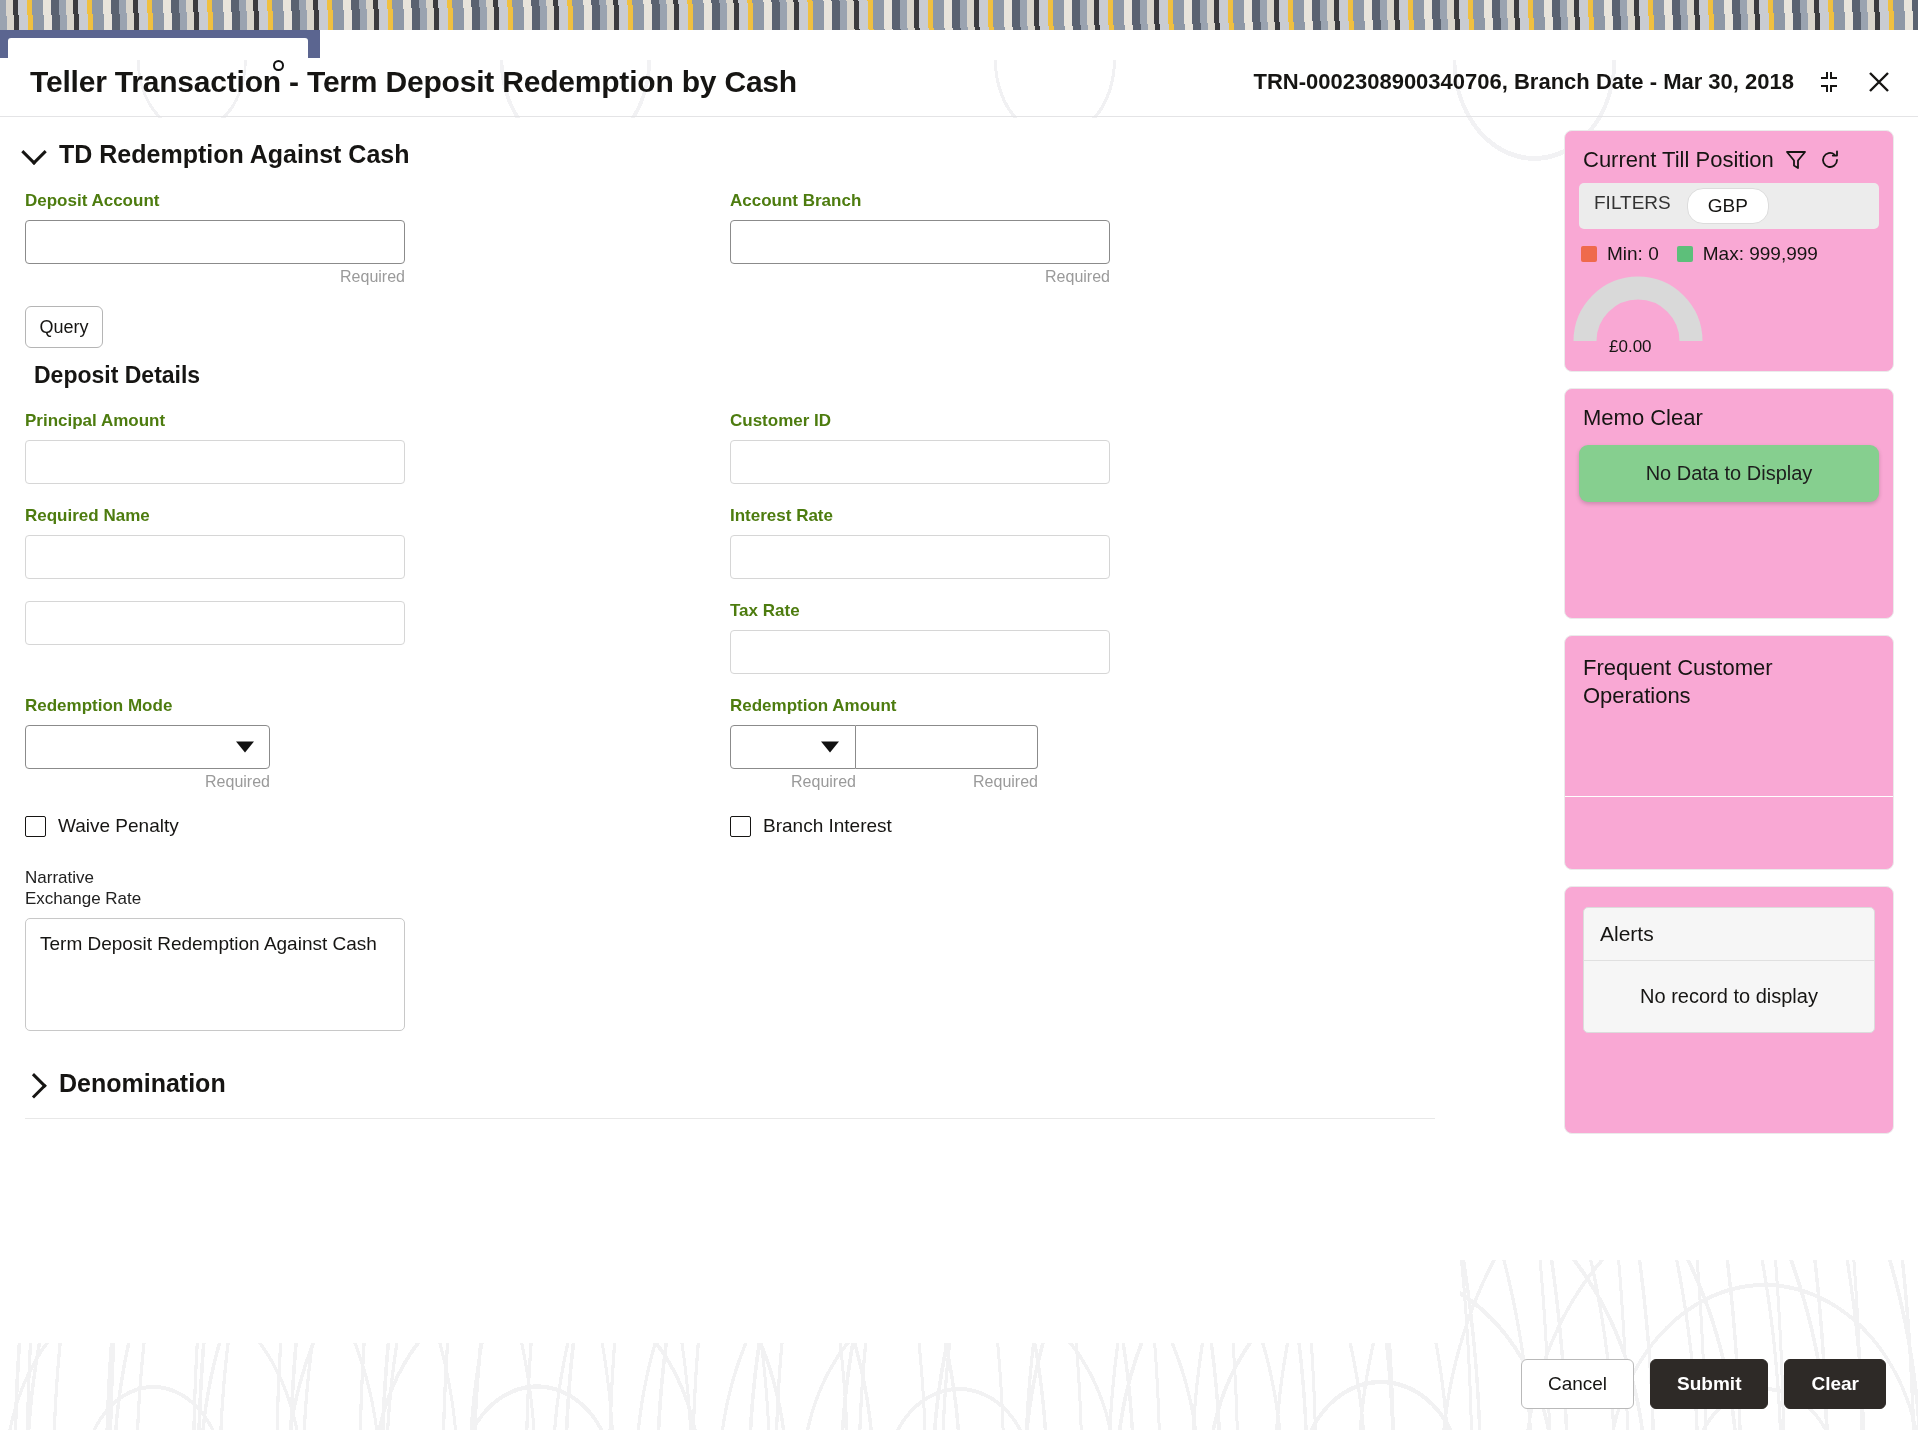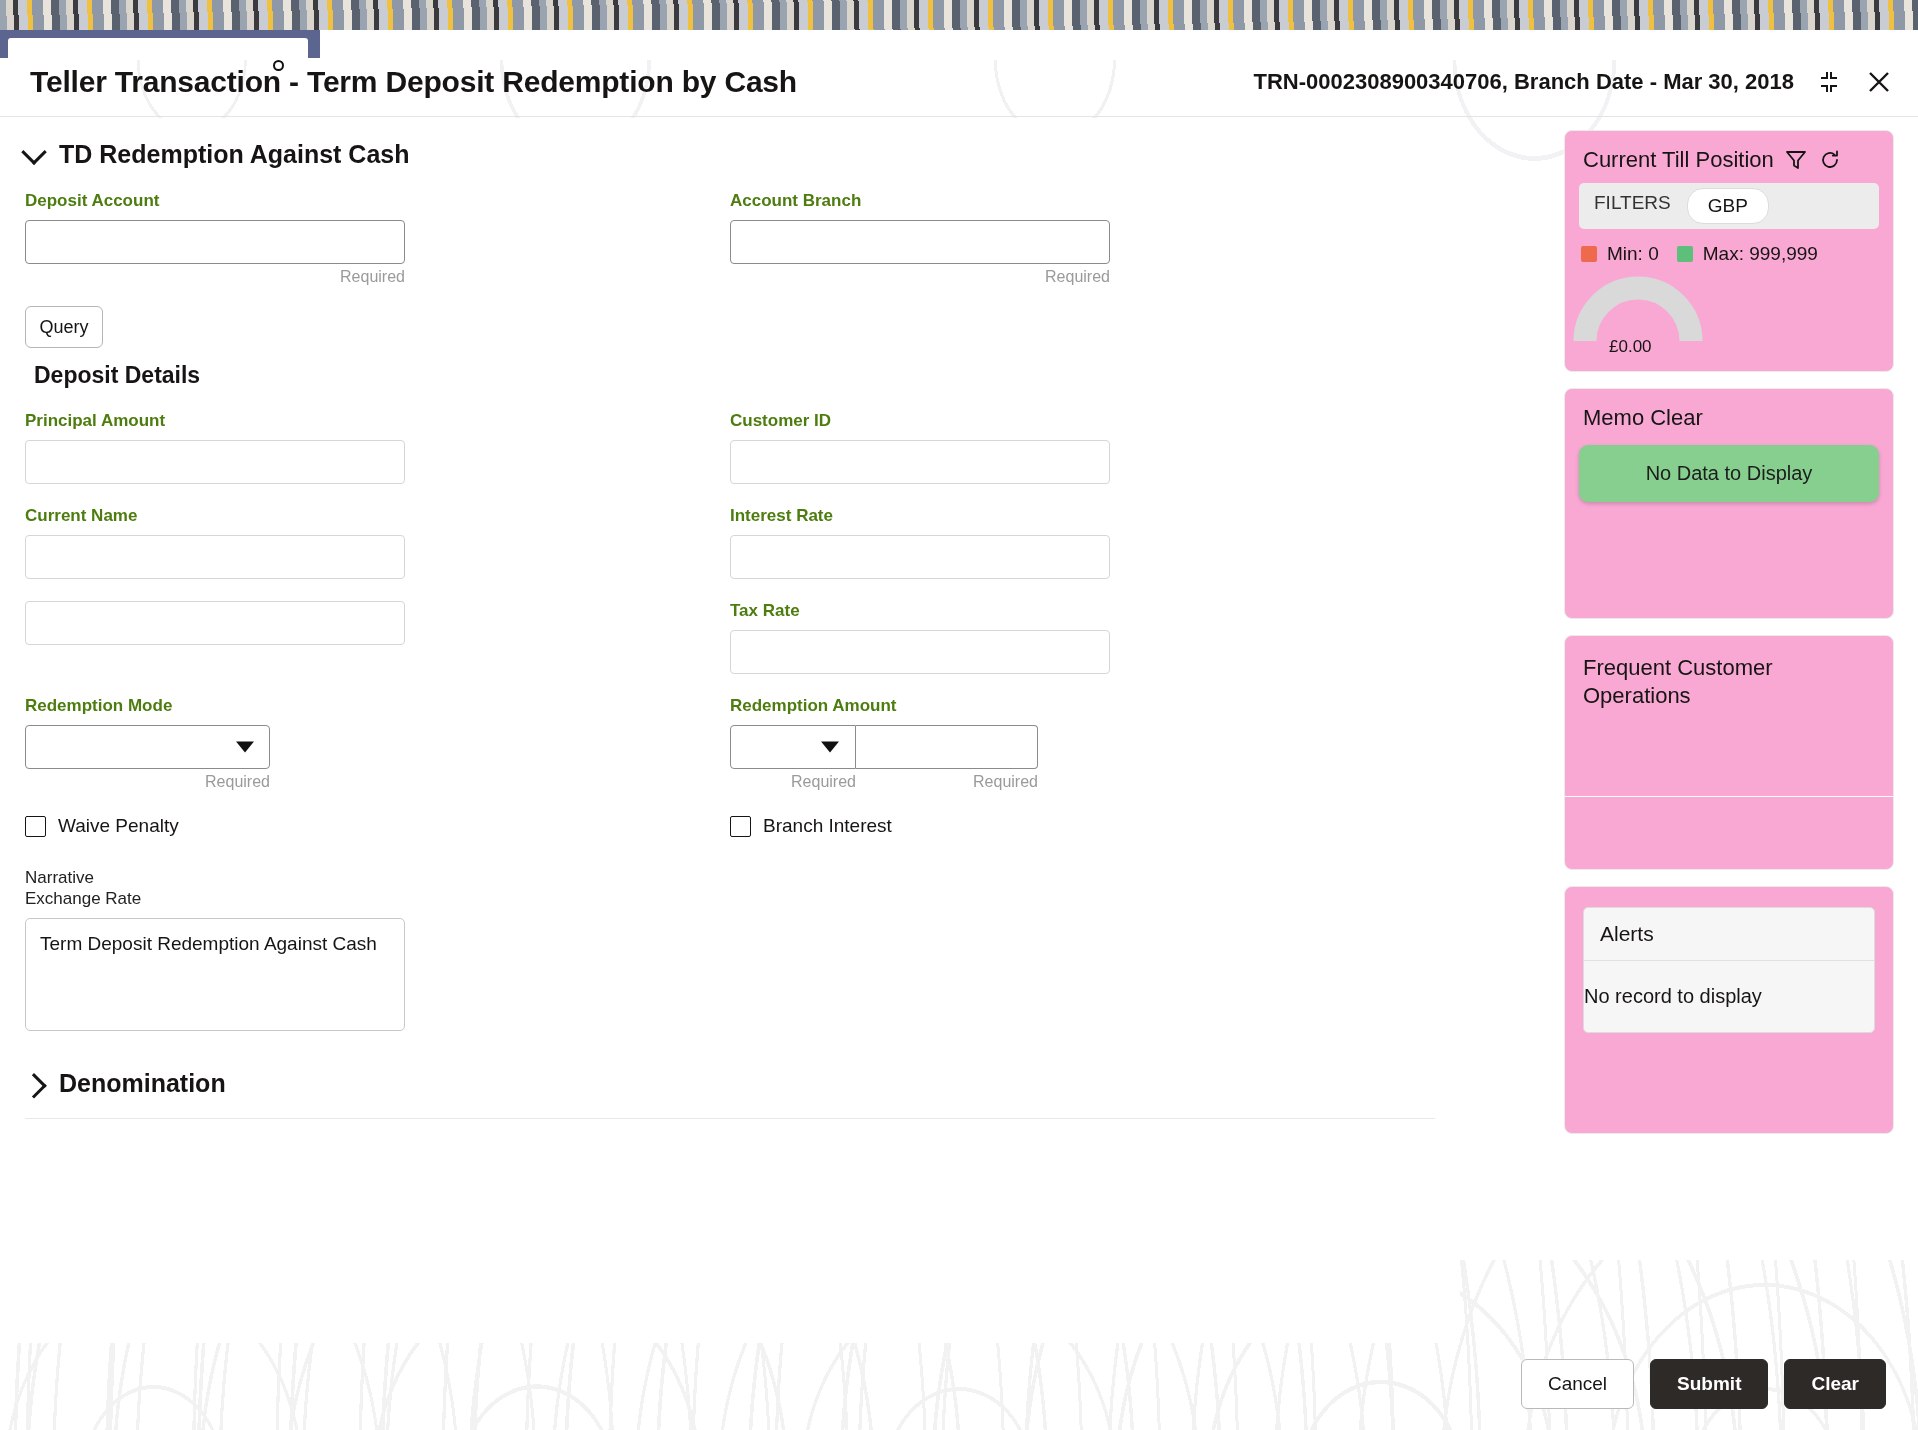--- a/index.html
+++ b/index.html
@@ -243,21 +243,21 @@
   .card-fco { height: 235px; }
   .fco-divider { position: absolute; left: 0; right: 0; top: 160px; height: 1px; background: #ffffff; }
 
   .card-alerts { height: 248px; padding: 20px 18px; }
   .alerts-box { border: 1px solid #dcdcdc; border-radius: 5px; background: #f6f6f6; }
   .alerts-box-head {
     font-size: 21px; color: #161513; padding: 14px 16px;
     border-bottom: 1px solid #e0e0e0;
   }
   .alerts-box-body {
-    font-size: 20px; color: #161513; padding: 24px 0;
+    font-size: 20px; color: #161513; text-align: center; padding: 24px 0;
   }
 
   
   .footer {
     position: absolute; bottom: 0; left: 0; width: 1918px; height: 92px;
     display: flex; align-items: center; justify-content: flex-end;
     gap: 16px; padding-right: 32px;
   }
   .btn {
     font-size: 19px; border-radius: 6px; cursor: pointer;
@@ -327,21 +327,21 @@
     <div class="sub-head">Deposit Details</div>
 
     <div class="grid">
       <div class="row">
         <div class="col">
           <div class="field">
             <label class="flabel">Principal Amount</label>
             <input class="finput soft" type="text" value="" style="">
           </div>
           <div class="field">
-            <label class="flabel">Current Name</label>
+            <label class="flabel">Required Name</label>
             <input class="finput soft" type="text" value="" style="">
           </div>
           <div class="field">
             <input class="finput soft" type="text" value="" style="">
           </div>
         </div>
         <div class="col">
           <div class="field">
             <label class="flabel">Customer ID</label>
             <input class="finput soft" type="text" value="" style="">

